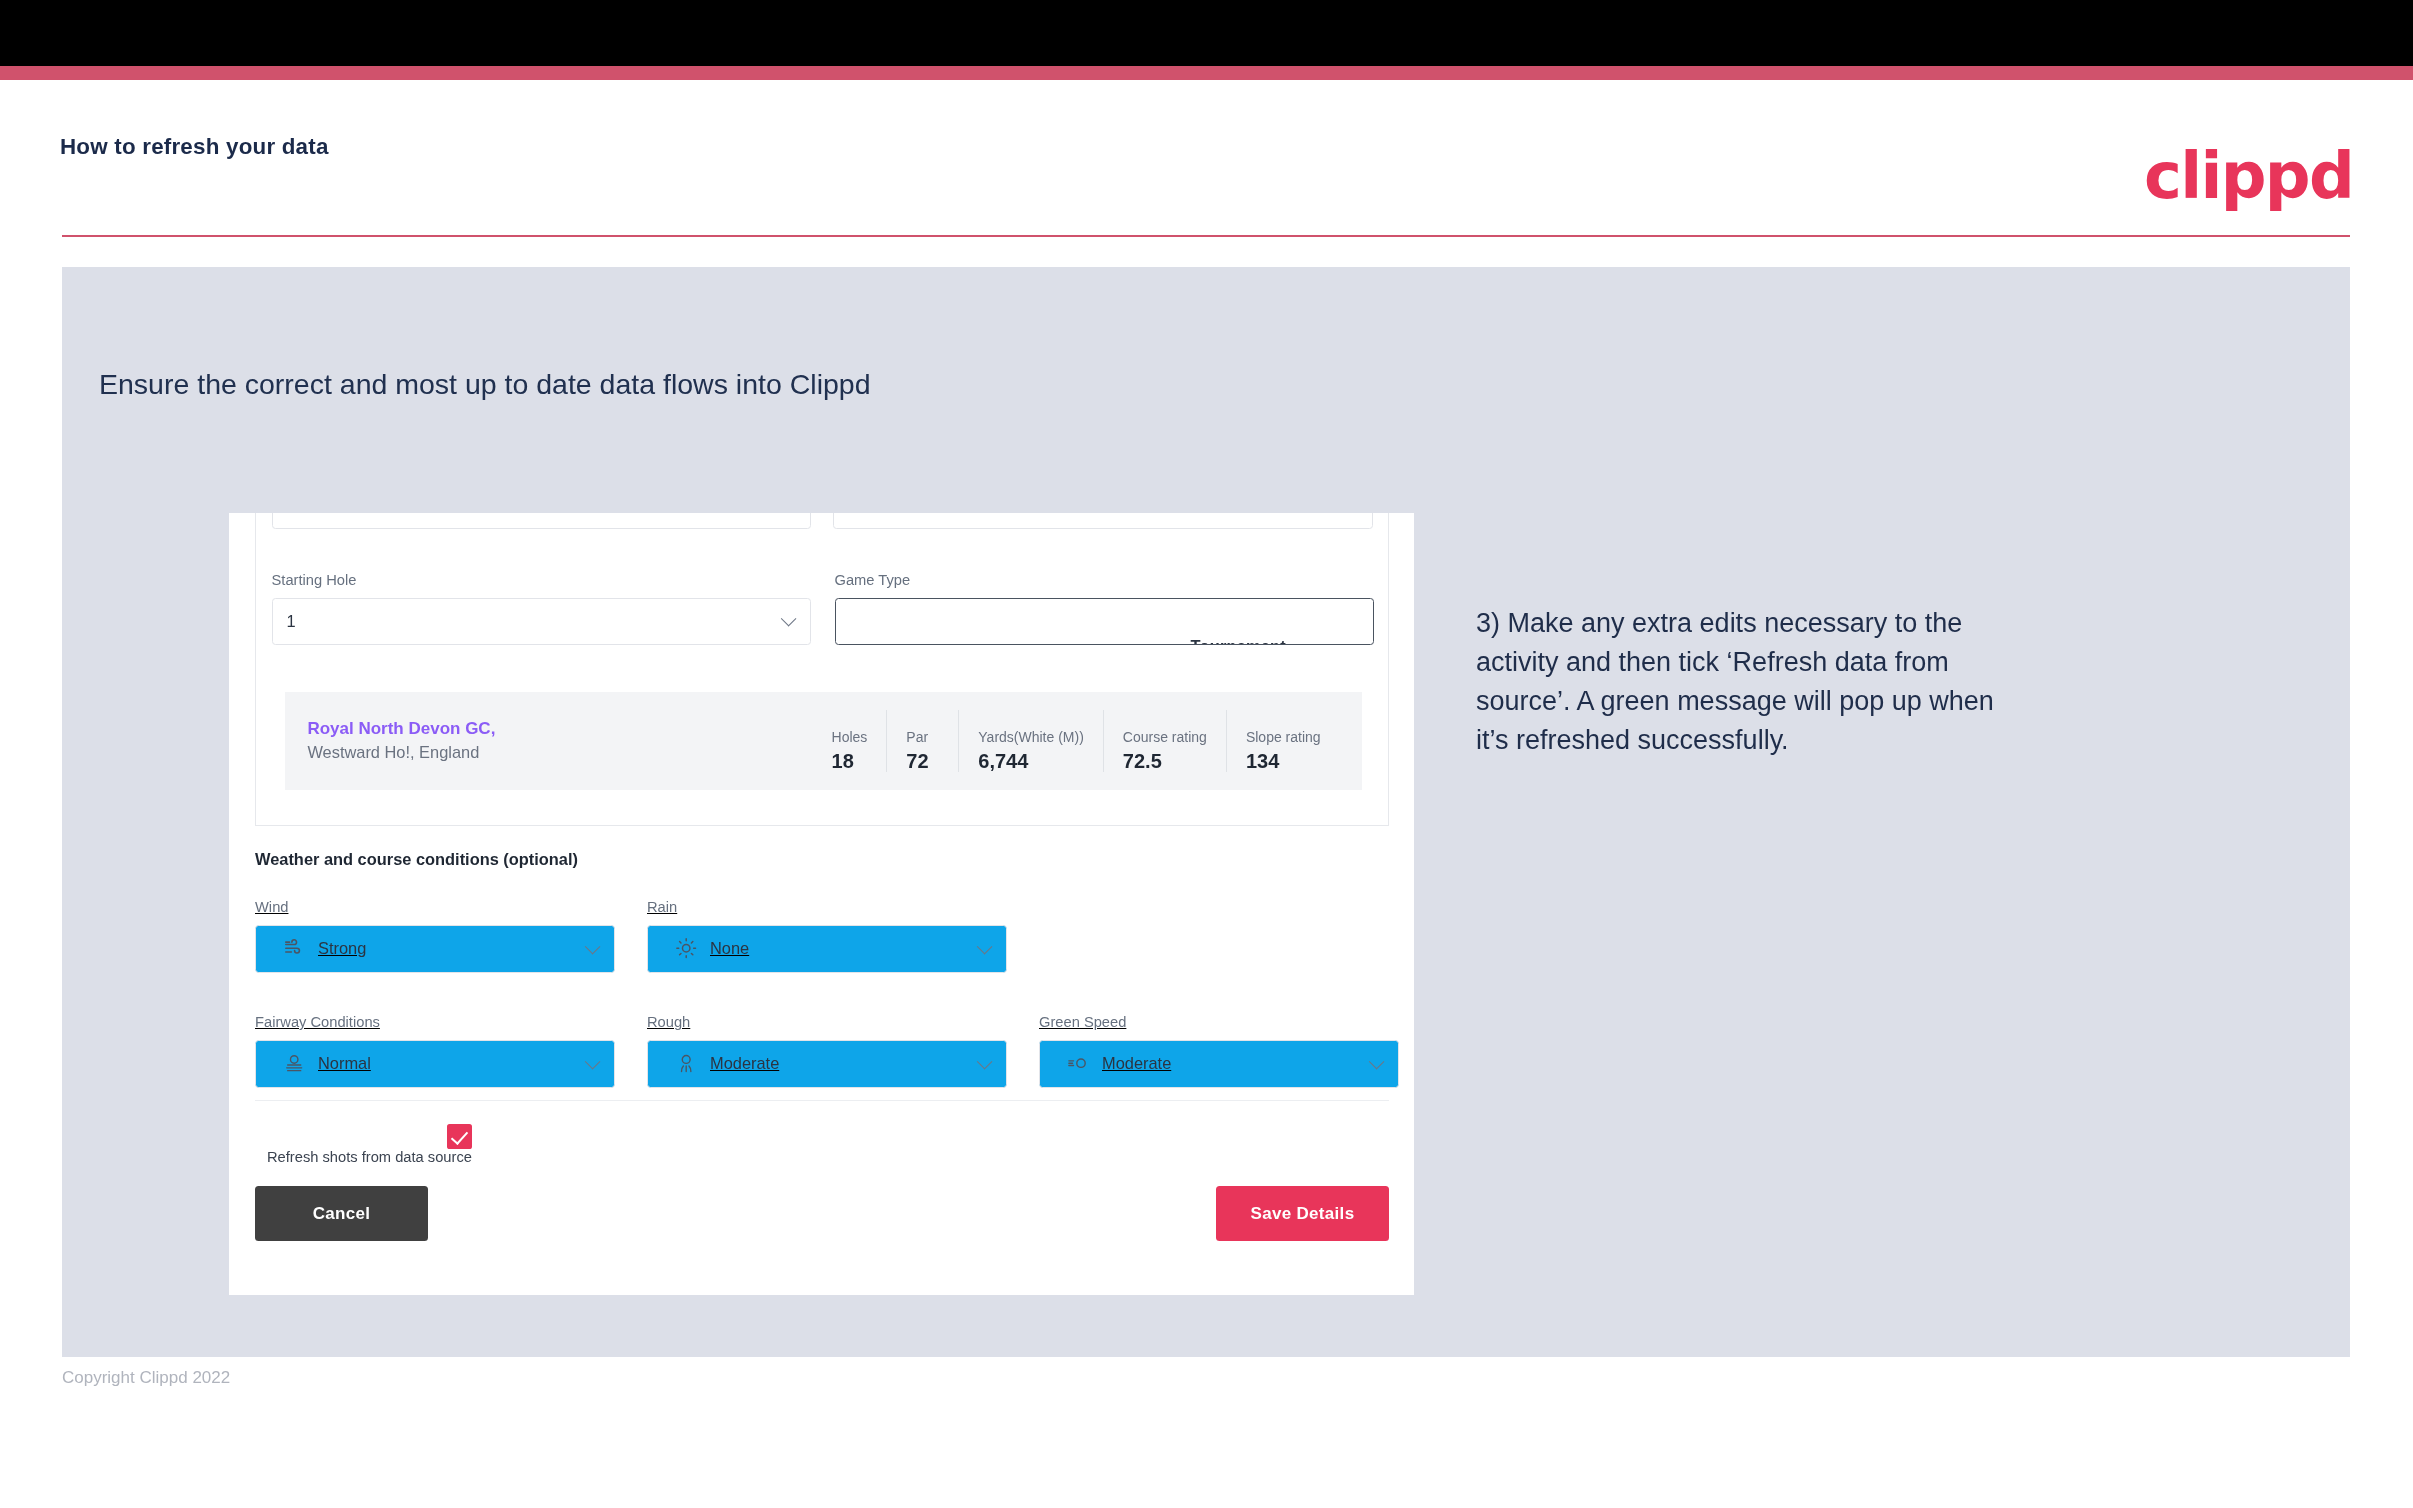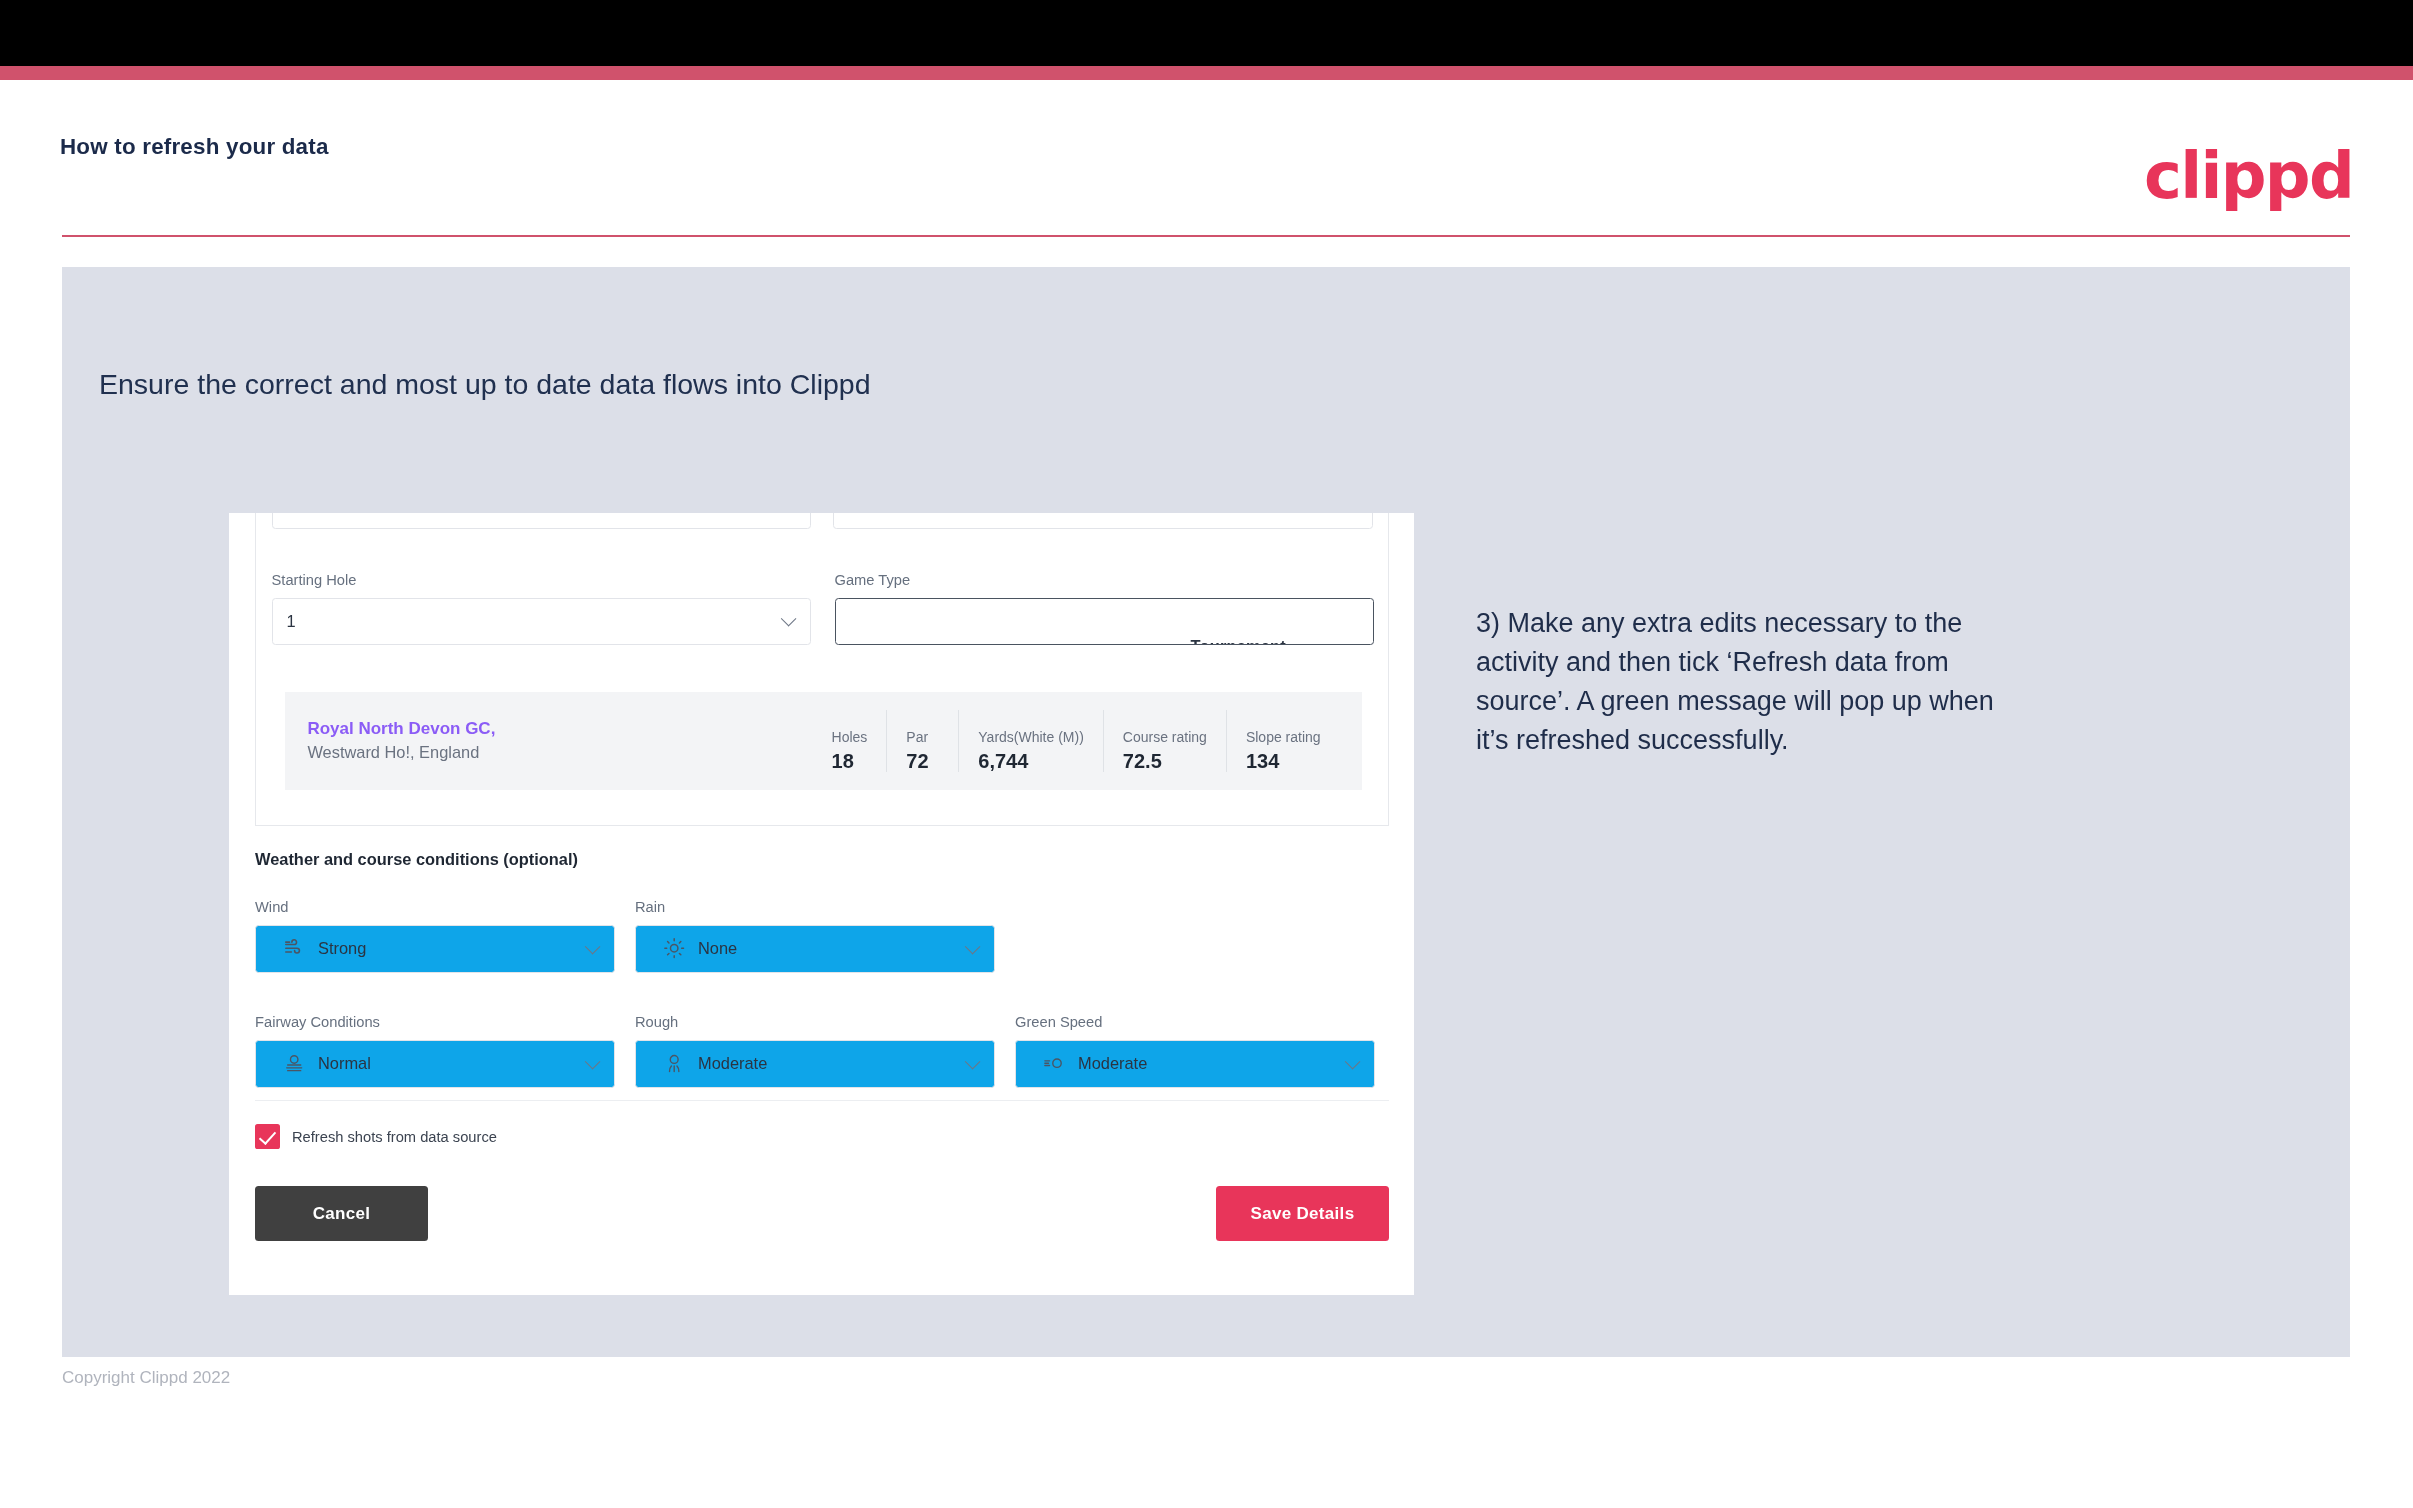--- a/index.html
+++ b/index.html
@@ -235,21 +235,22 @@
     position: absolute;
     left: 26px; top: 337px;
     font-size: 16.4px;
     font-weight: bold;
     color: #1f2733;
   }
 
   .cond-row {
     position: absolute;
     display: flex;
-    gap: 20px;
+    gap: 32px;
+    text-decoration: underline;
   }
   .cond-row.r1 { left: 26px; top: 386px; }
   .cond-row.r2 { left: 26px; top: 501px; }
 
   .cond-col { width: 360px; }
   .cond-box {
     margin-top: 9.5px;
     height: 48px;
     border: 0.9px solid #e2e4e9;
     border-radius: 3.5px;
@@ -279,21 +280,22 @@
     left: 26px; top: 587px;
     width: 1134px; height: 0.9px;
     background: #eceef1;
   }
 
   
   .check-row {
     position: absolute;
     left: 26px; top: 611px;
     display: flex;
-    align-items: center;
+    align-items: flex-end;
+    flex-direction: column;
   }
   .checkbox {
     width: 25px; height: 25px;
     background: #e8355a;
     border-radius: 2.6px;
     position: relative;
     flex: 0 0 25px;
   }
   .checkbox::after {
     content: "";

